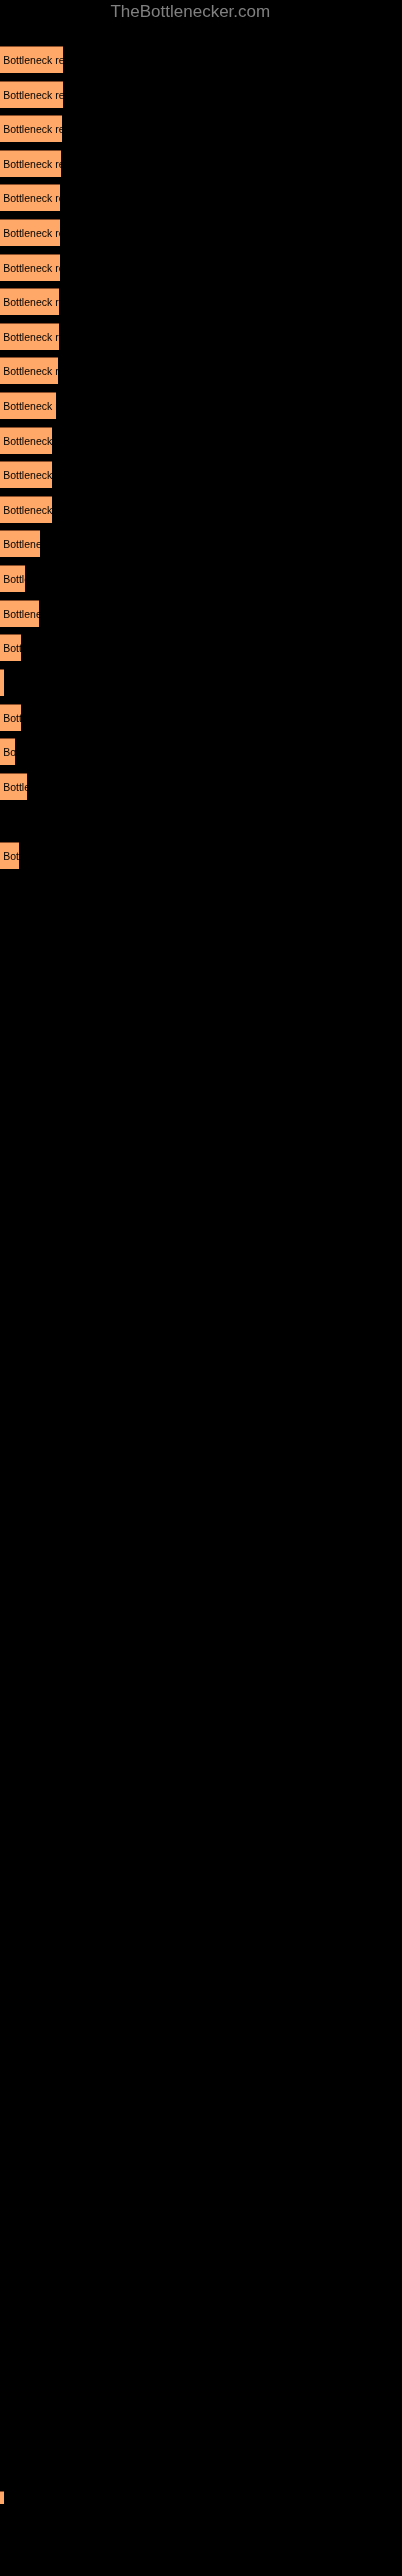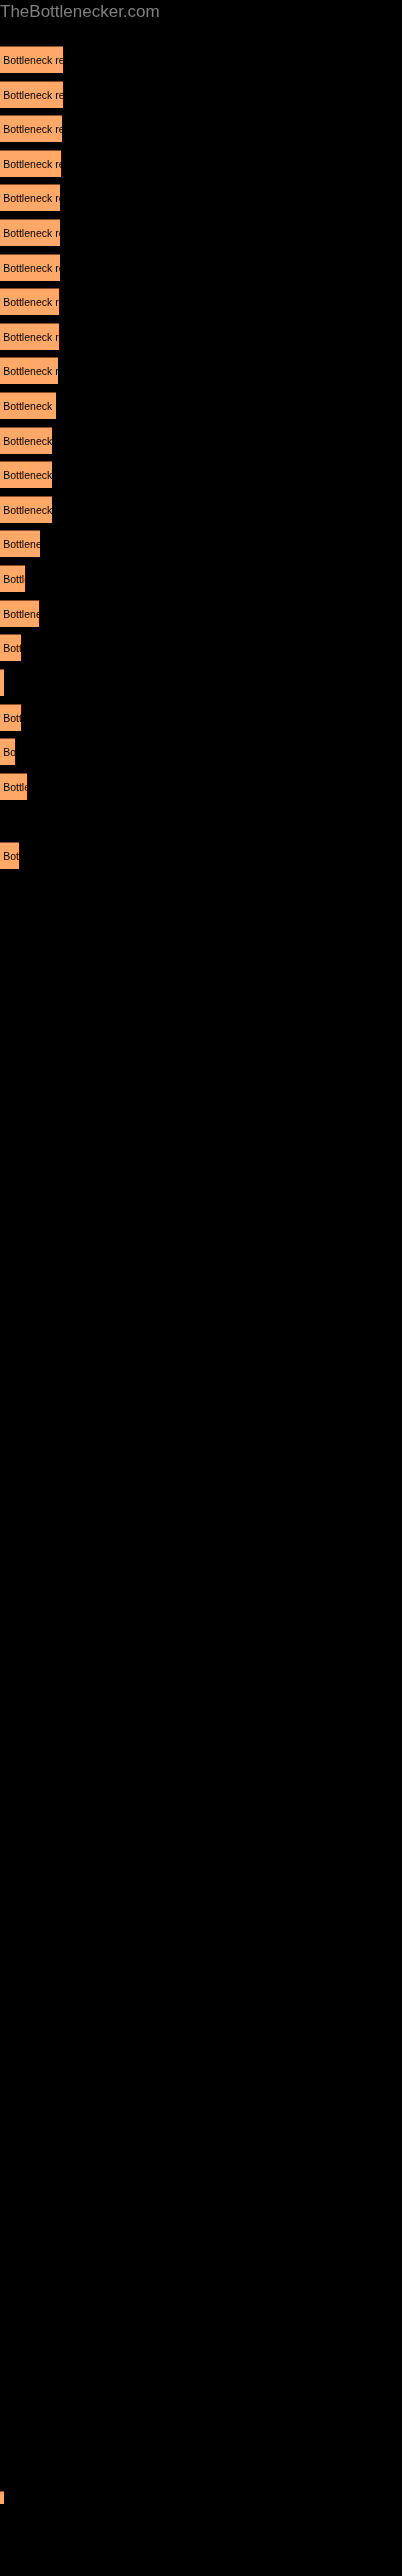--- a/index.html
+++ b/index.html
@@ -19,26 +19,26 @@
   .page {
     position: relative;
     width: 403px;
     height: 2576px;
     background: #000000;
   }
   
   .site-header {
     position: absolute;
     top: 0;
-    left: 0;
+    left: 12px;
     width: 363px;
     height: 24px;
     display: flex;
     align-items: flex-start;
-    justify-content: flex-start;
+    justify-content: center;
     box-sizing: border-box;
     padding: 0.8px 6.4px 0 0;
   }
   .site-title {
     color: #808080;
     font-size: 17px;
     line-height: 21px;
     font-family: "Liberation Sans", sans-serif;
     letter-spacing: 0px;
     white-space: nowrap;

